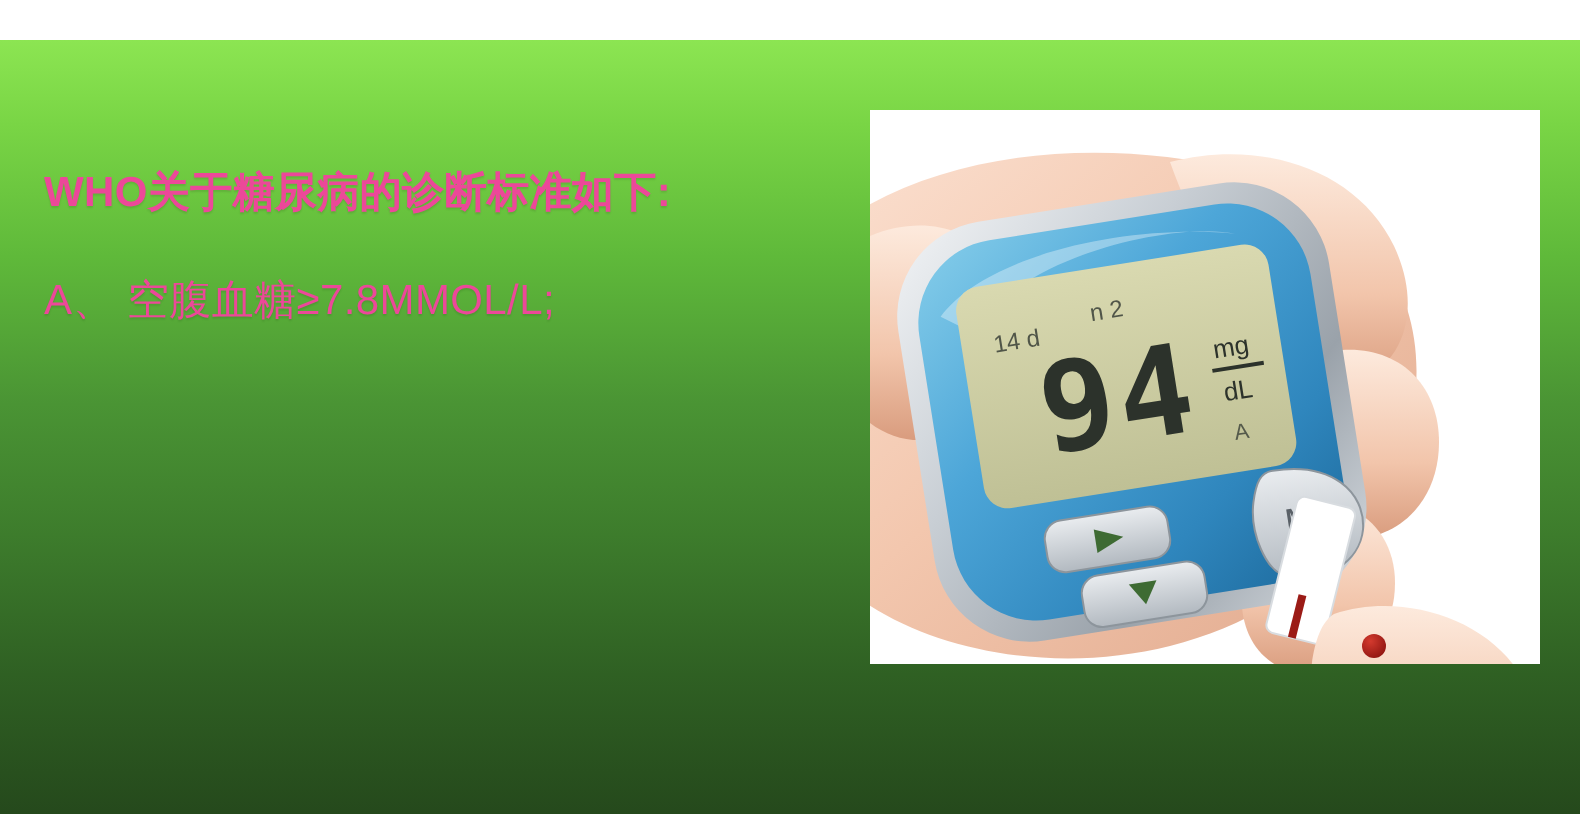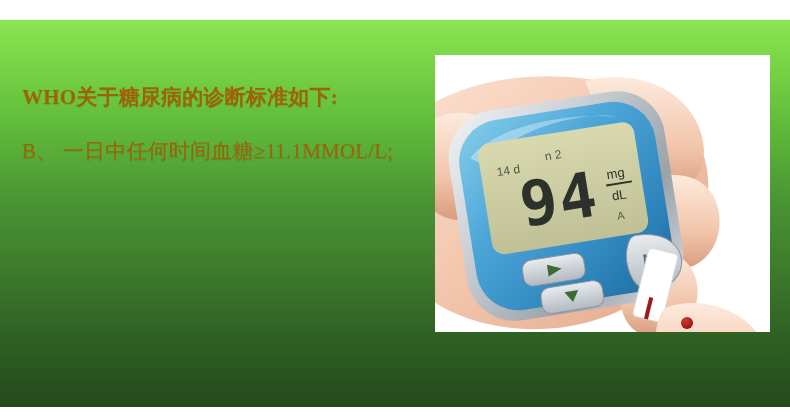--- a/index.html
+++ b/index.html
@@ -51,27 +51,26 @@
   #photo-svg { display: block; width: 335px; height: 277px; }
 
   
   #text-block {
     position: absolute;
     left: 22px;
     top: 70px;
     width: 740px;
   }
   .line {
-    color: #a16207;
+    color: #ec4899;
     font-size: 21px;
     line-height: 54px;
     white-space: nowrap;
     letter-spacing: 0.2px;
     text-shadow: 0 1px 1px rgba(0,0,0,0.10);
-    font-family: Liberation Serif, serif;
   }
   .line.heading {
     font-weight: bold;
     font-size: 21px;
   }
 </style>
 </head>
 <body>
 
 <div id="banner">
@@ -174,16 +173,16 @@
 
         <path d="M 232 252 C 268 240, 316 256, 330 292 C 342 322, 320 352, 286 356
                  C 250 360, 222 336, 220 304 C 219 280, 222 258, 232 252 Z" fill="url(#skinG2)"></path>
         <circle cx="252" cy="268" r="6" fill="url(#dropG)"></circle>
       </g>
     </svg>
   </div>
 
   <div id="text-block">
     <div class="line heading">WHO关于糖尿病的诊断标准如下:</div>
-    <div class="line">B、 一日中任何时间血糖≥11.1MMOL/L;</div>
+    <div class="line">A、 空腹血糖≥7.8MMOL/L;</div>
   </div>
 
 </div>
 
 </body></html>

